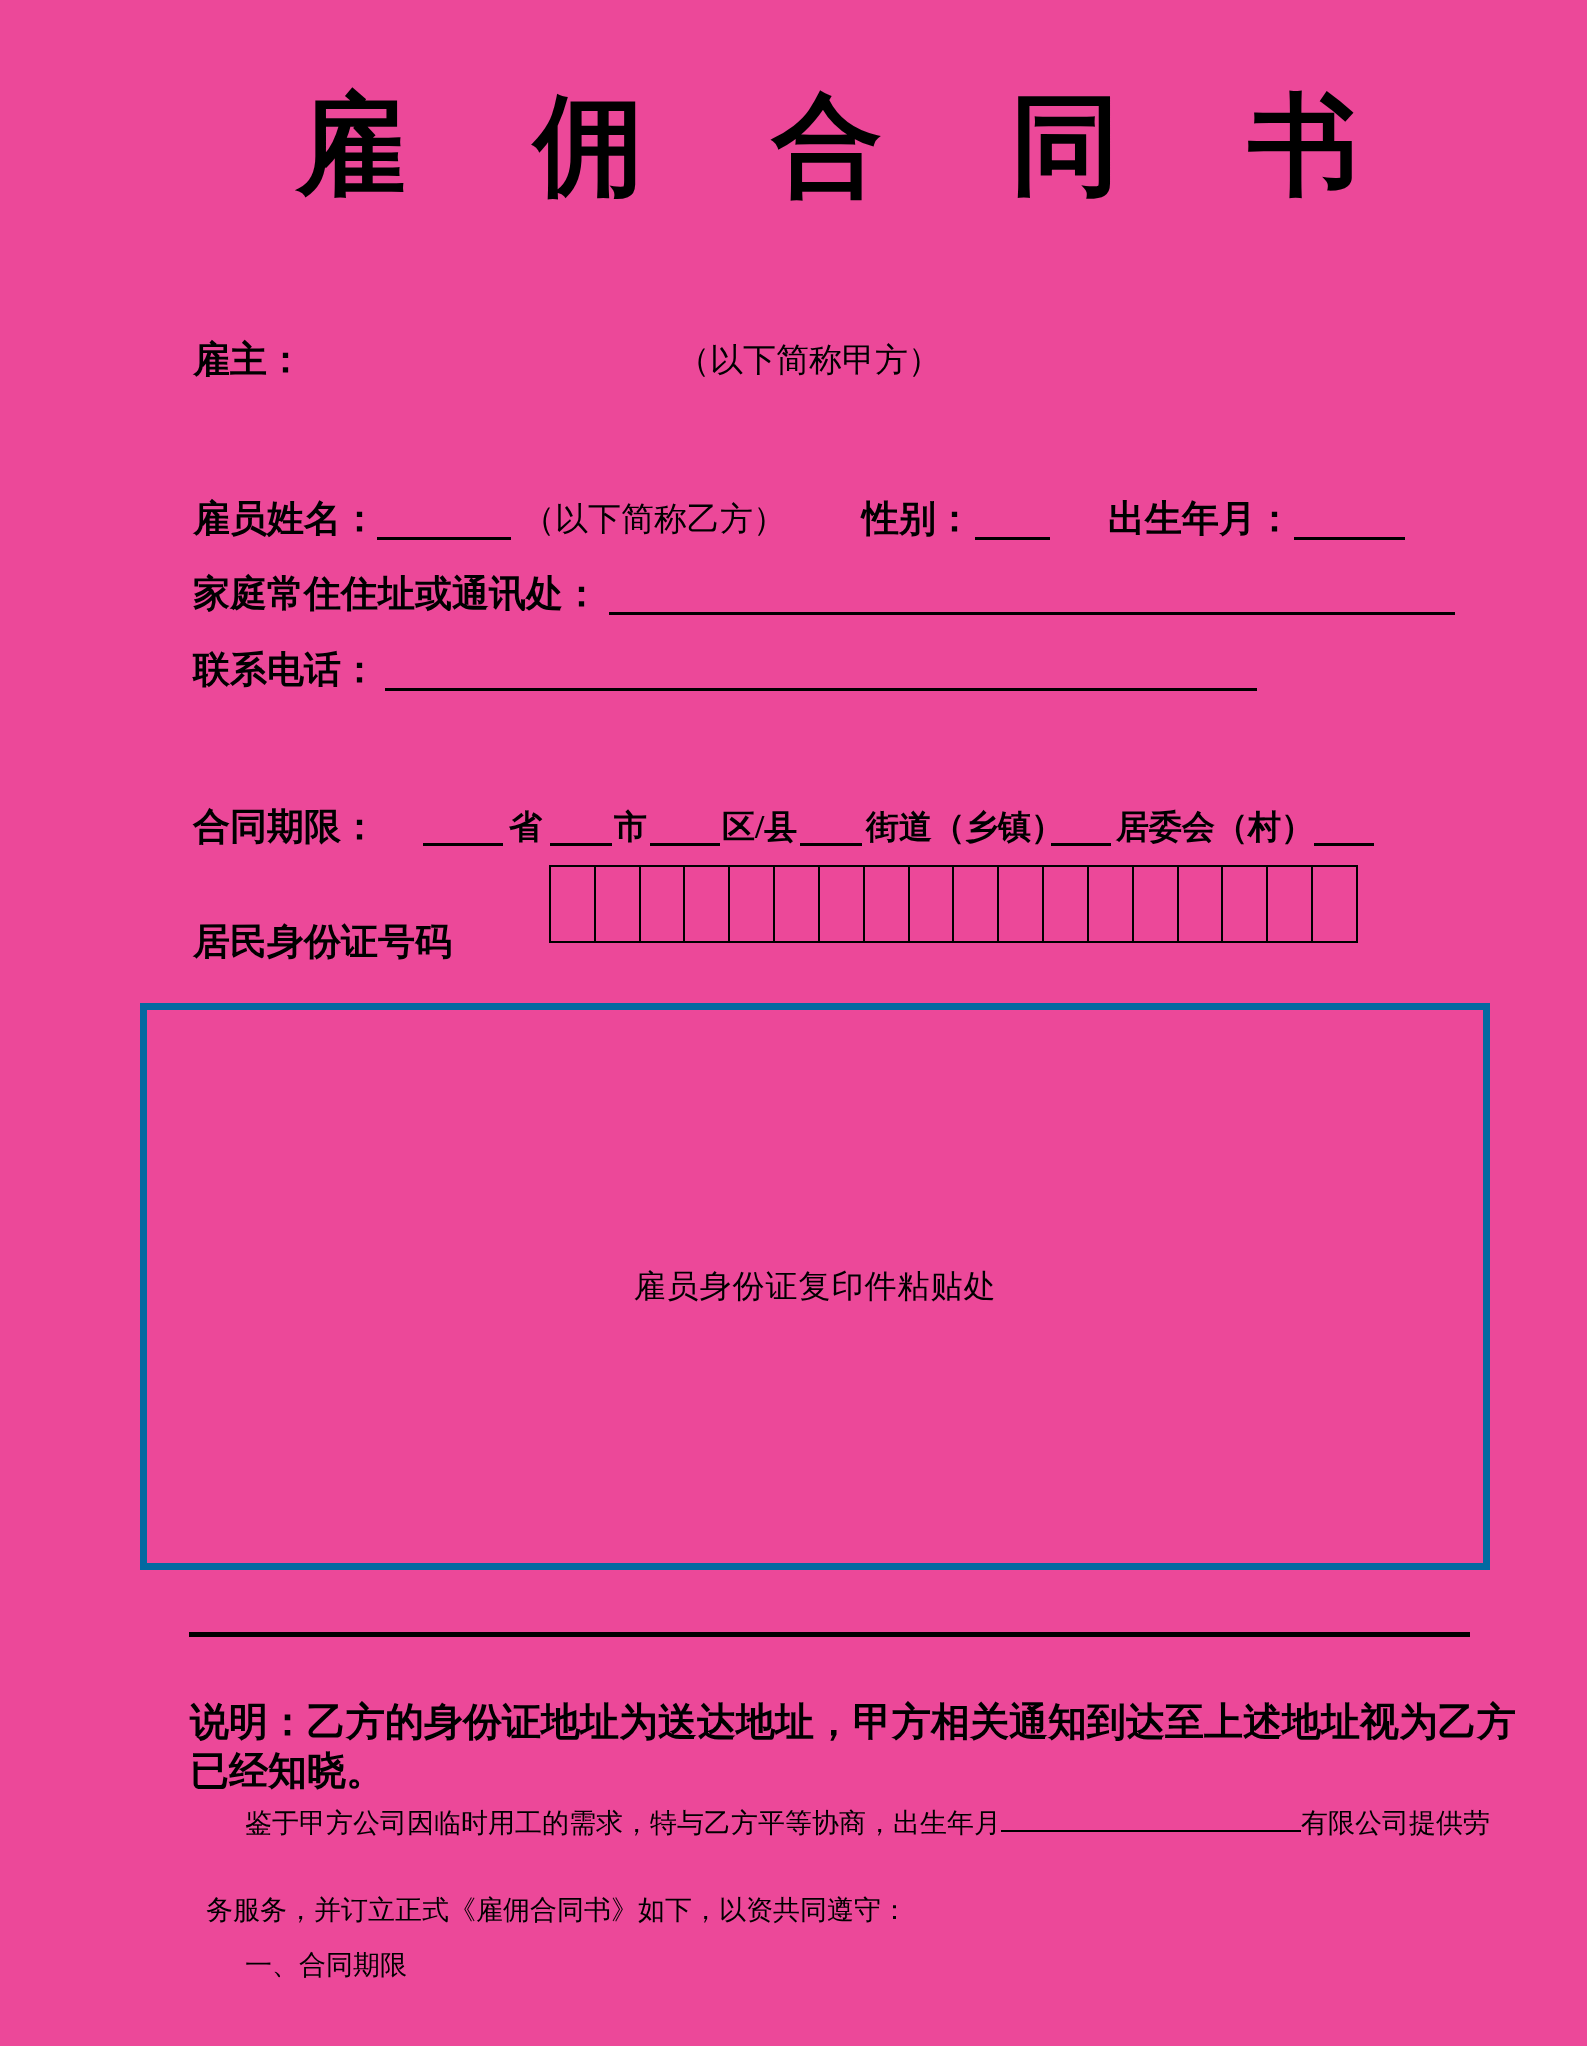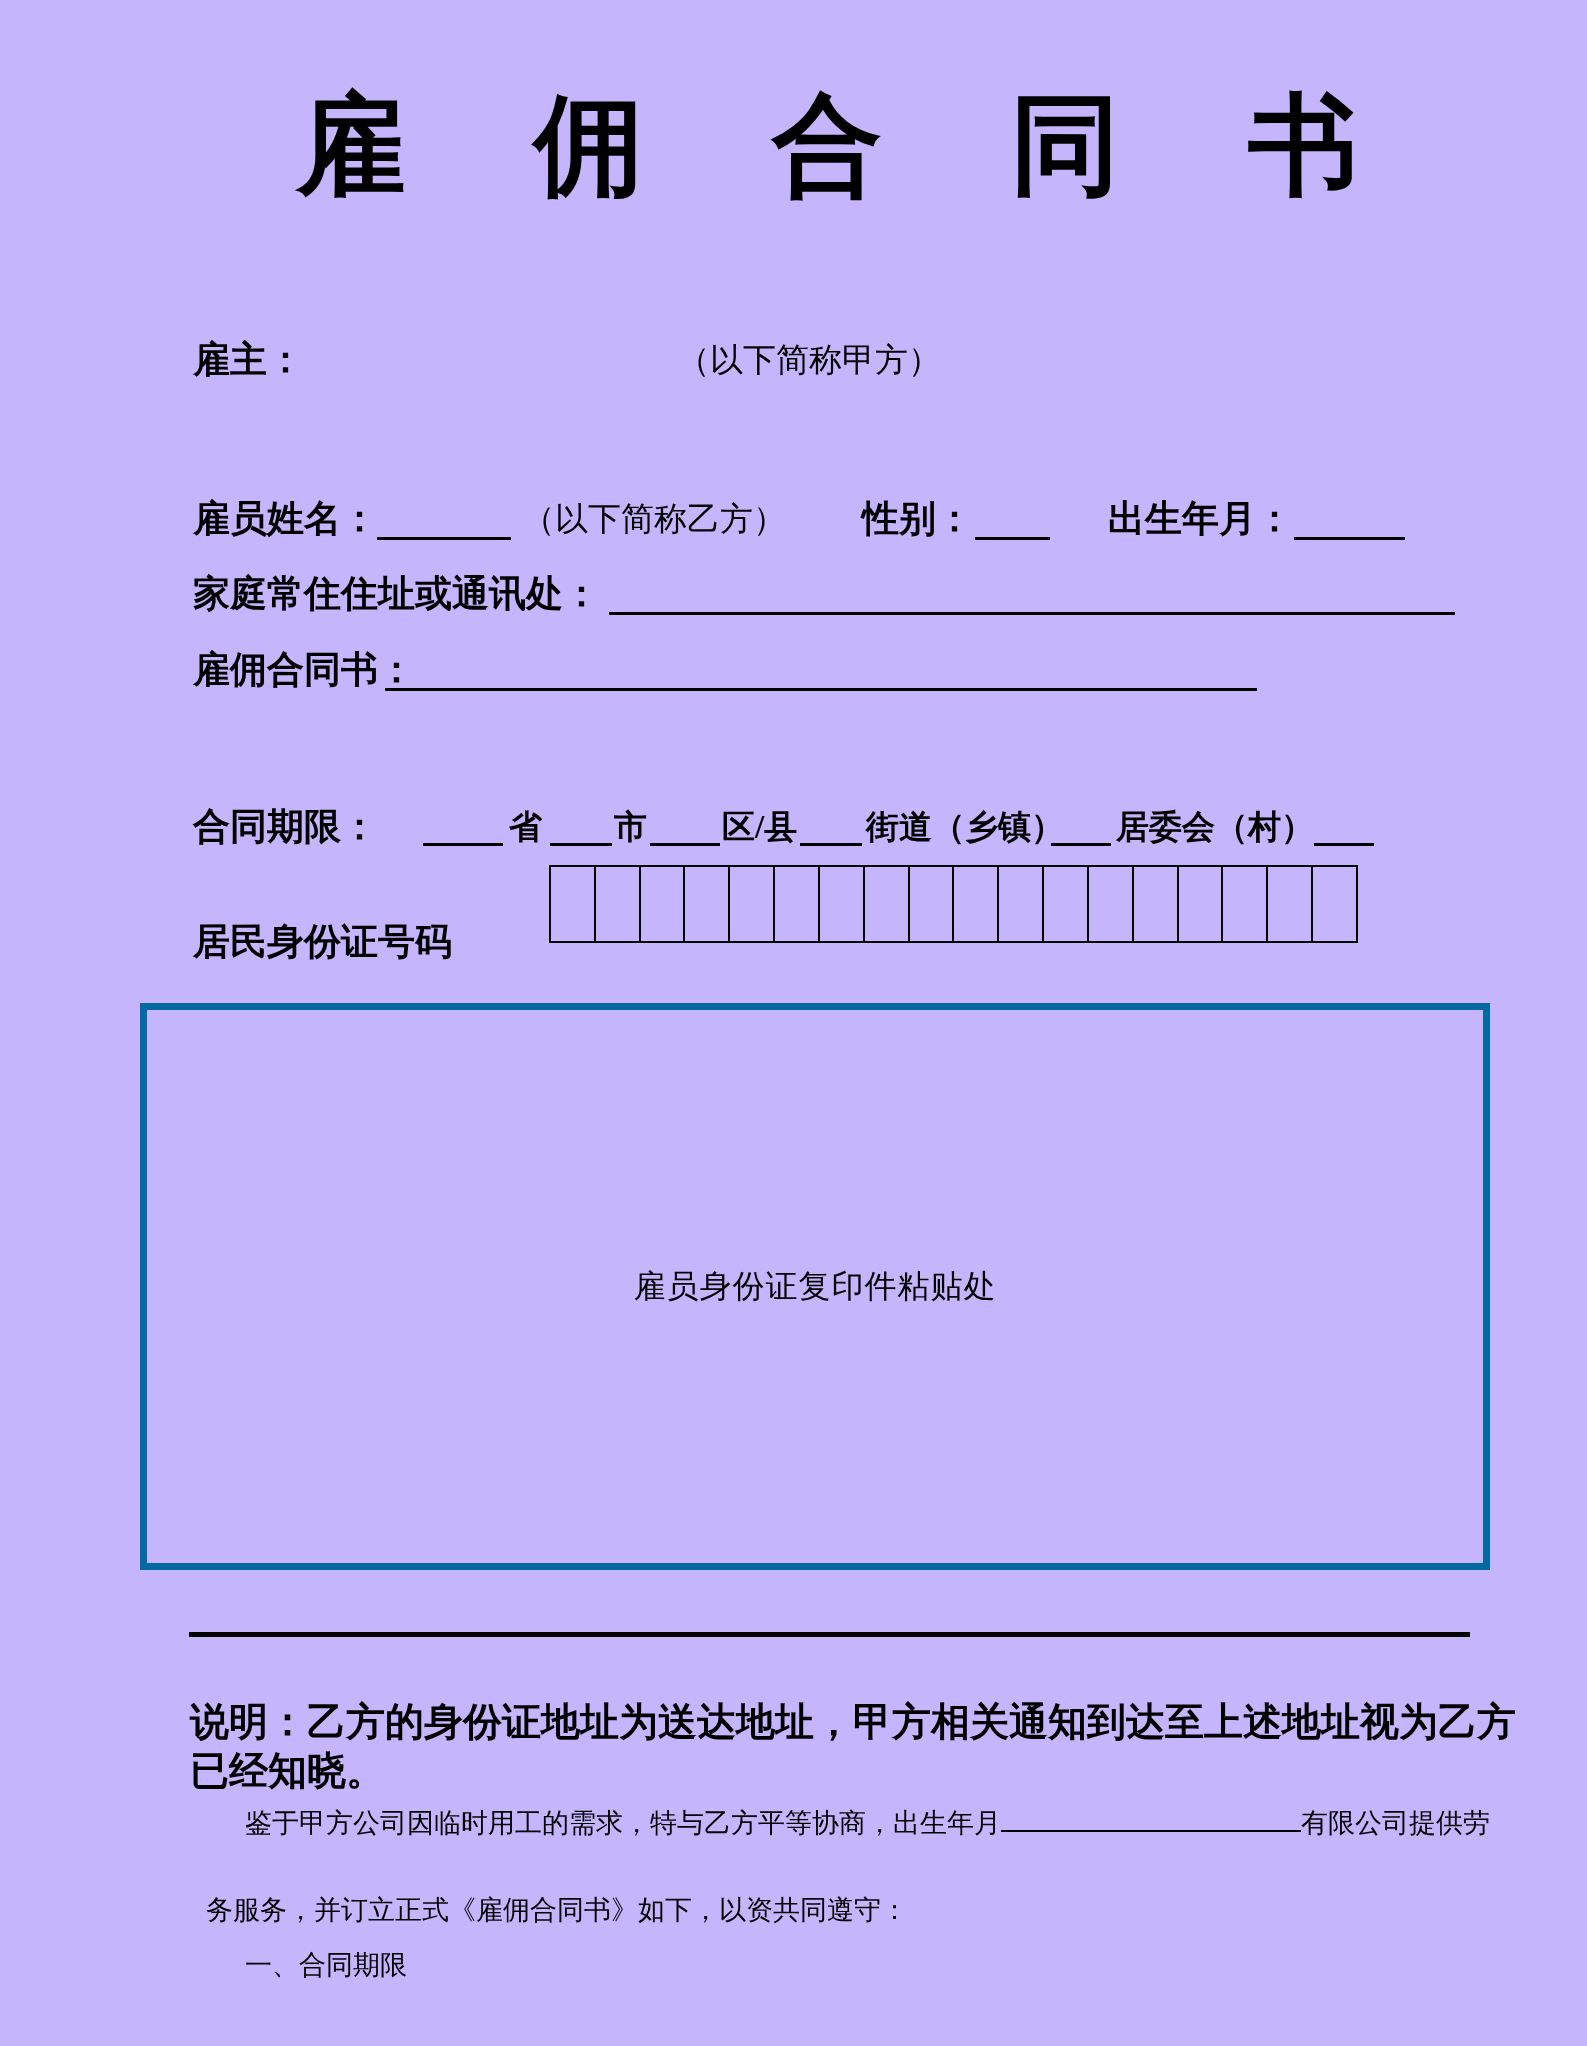--- a/index.html
+++ b/index.html
@@ -1,19 +1,19 @@
 <!DOCTYPE html>
 <html><head>
 <meta charset="utf-8">
 <style>
   html,body{margin:0;padding:0;background:#ffffff;}
   .page{
     position:relative;
     width:1587px;height:2046px;
-    background:#c4b5fd;
+    background:#ec4899;
     font-family:"Liberation Serif","DejaVu Serif",serif;
     color:#000;
     overflow:hidden;
   }
   .abs{position:absolute;}
   .title{
     position:absolute;left:296px;top:86px;
     font-size:110px;line-height:120px;font-weight:bold;
     letter-spacing:128px;white-space:nowrap;
   }
@@ -77,21 +77,21 @@
     <span class="abs lbl" style="left:1108px">出生年月：</span>
     <span class="blank" style="left:1294px;width:111px"></span>
   </div>
 
   <div class="row" style="top:572px">
     <span class="abs lbl" style="left:193px">家庭常住住址或通讯处：</span>
     <span class="blank" style="left:609px;width:846px"></span>
   </div>
 
   <div class="row" style="top:648px">
-    <span class="abs lbl" style="left:193px">雇佣合同书：</span>
+    <span class="abs lbl" style="left:193px">联系电话：</span>
     <span class="blank" style="left:385px;width:872px"></span>
   </div>
 
   <div class="row" style="top:805px">
     <span class="abs lbl" style="left:193px">合同期限：</span>
     <span class="blank" style="left:423px;width:80px;height:38px"></span>
     <span class="abs seg" style="left:509px">省</span>
     <span class="blank" style="left:550px;width:62px;height:38px"></span>
     <span class="abs seg" style="left:614px">市</span>
     <span class="blank" style="left:650px;width:70px;height:38px"></span>

